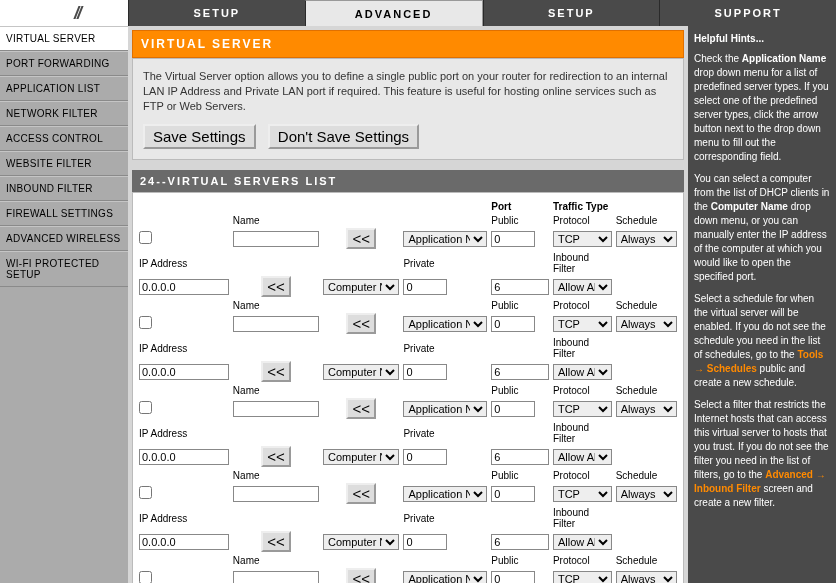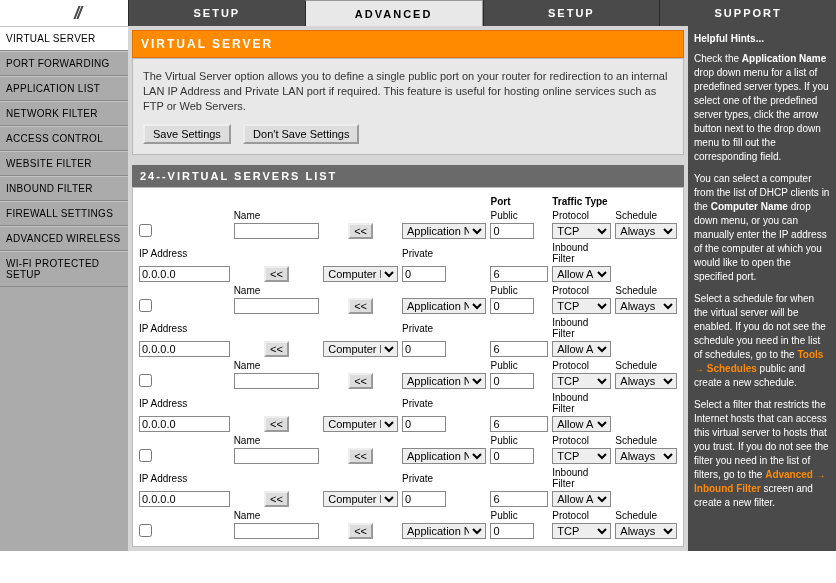--- a/index.html
+++ b/index.html
@@ -16,21 +16,21 @@
     .sidebar .item.active { background:#fff; }
     .content { flex:1; background:#d6d6d6; padding:4px; width:560px; }
     .hints { width:148px; background:#4a4a4a; color:#fff; padding:6px 6px; font-size:10px; line-height:14px; }
     .hints .title { font-weight:bold; margin-bottom:6px; }
     .hints p { margin-bottom:8px; }
     .hints b { font-weight:bold; }
     .hints a { color:#ff8a00; text-decoration:none; font-weight:bold; }
     .panel-head { background:#ff8a00; color:#fff; font-weight:bold; font-size:12px; letter-spacing:2px; padding:6px 8px; border:1px solid #e07000; }
     .panel-desc { background:#e8e8e8; border:1px solid #bbb; padding:10px; font-size:11px; color:#333; line-height:15px; }
     .panel-desc .btns { margin-top:10px; }
-    .panel-desc button, .arrow-btn { background:#ddd; border:2px outset #eee; font-size:11px; padding:2px 8px; cursor:pointer; font-family:inherit; }
+    .panel-desc button, .arrow-btn { background:#ddd; border:2px outset #eee; font-size:15px; padding:2px 8px; cursor:pointer; font-family:inherit; }
     .list-head { background:#6a6a6a; color:#fff; font-weight:bold; font-size:11px; letter-spacing:2px; padding:5px 8px; margin-top:10px; }
     .list-body { background:#fff; border:1px solid #bbb; padding:6px 4px; }
     .list-body table { width:100%; border-collapse:collapse; }
     .list-body td { padding:1px 2px; vertical-align:middle; font-size:10px; }
     .list-body .labelrow td { padding-top:2px; }
     .list-body input[type=text] { font-size:11px; padding:1px 2px; border:1px solid #888; width:100%; box-sizing:border-box; }
     .list-body select { font-size:11px; border:1px solid #888; background:#eee; width:100%; }
     .list-body input[type=checkbox] { }
     .arrow-btn { padding:0 4px; min-width:24px; text-align:center; }
     .hdr { font-weight:bold; text-align:left; }

